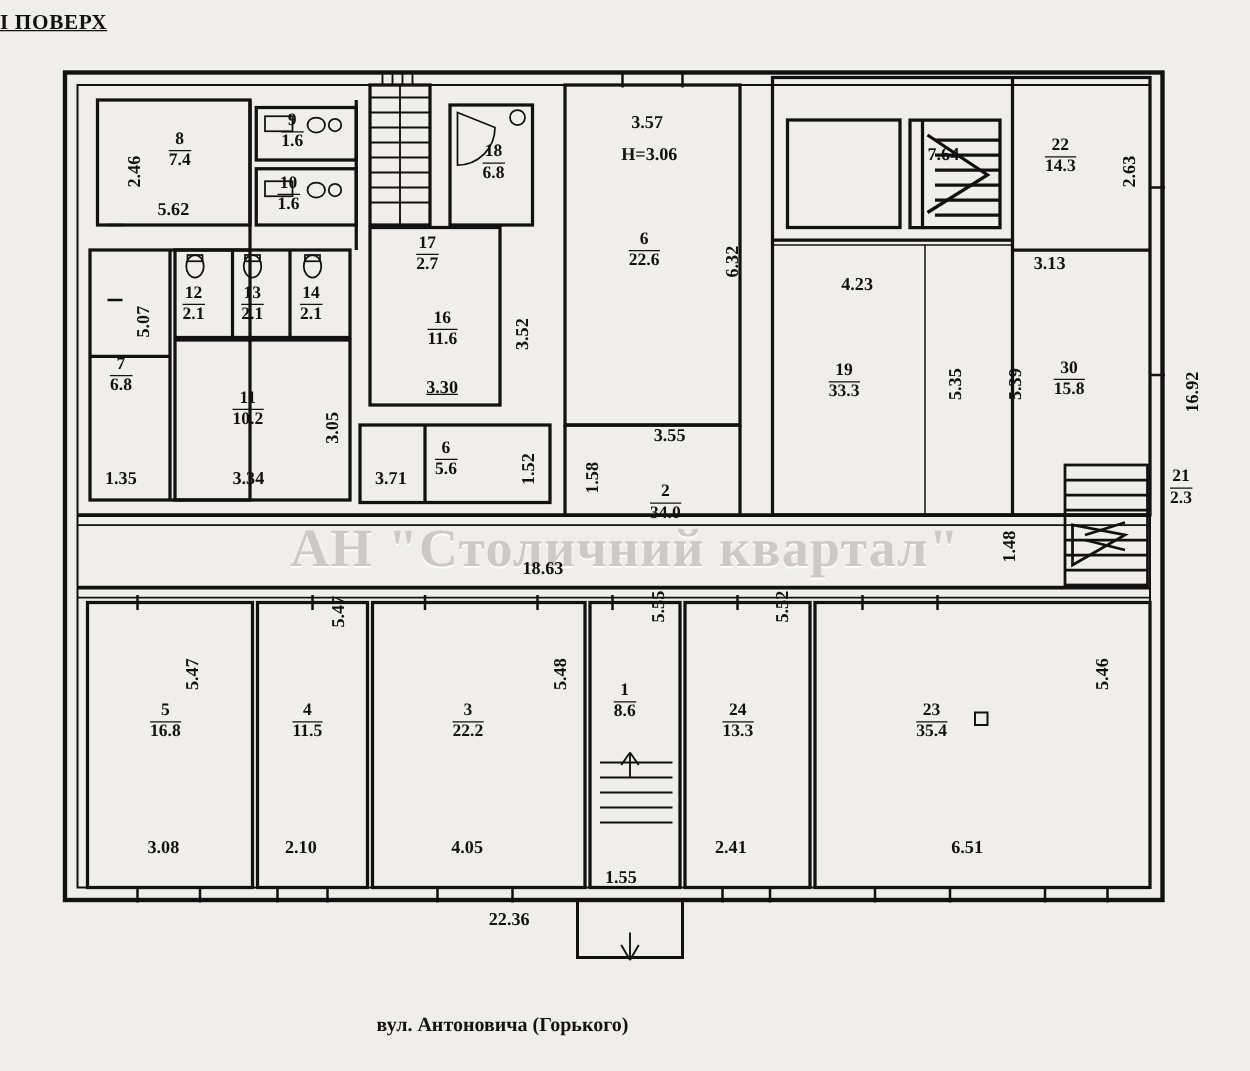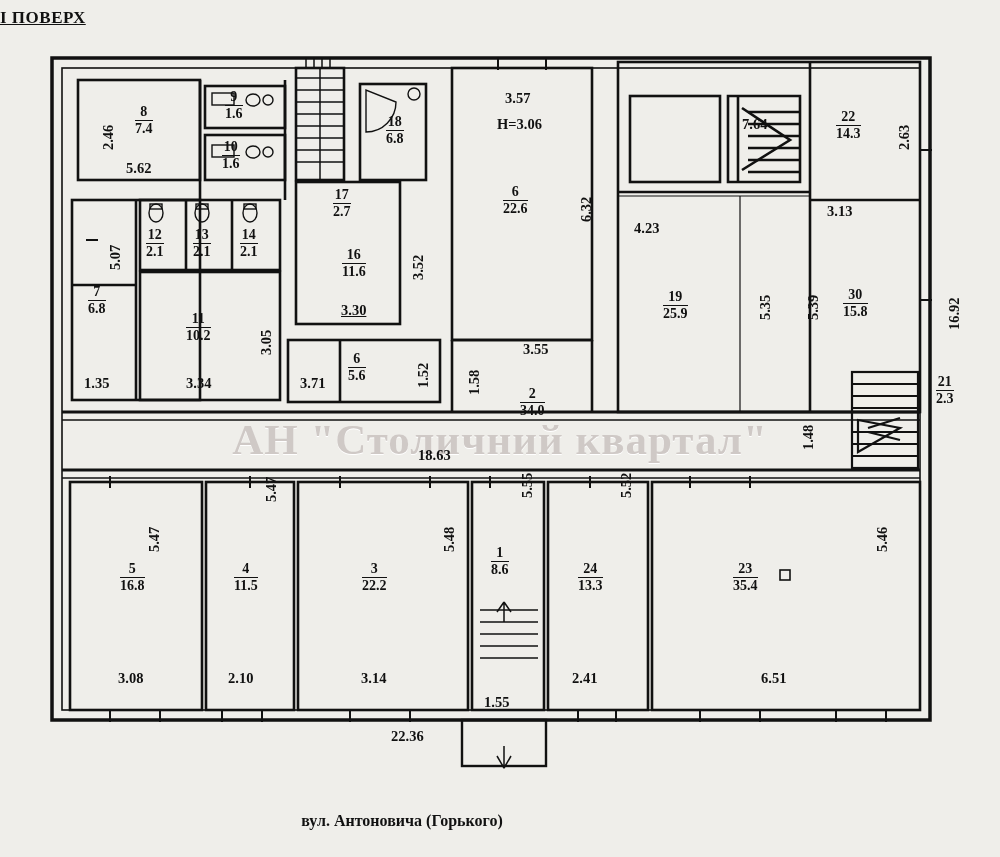--- a/index.html
+++ b/index.html
@@ -279,21 +279,21 @@
   <div class="lbl" style="left:503px;top:185px;">
     <span class="num">6</span>
     <span class="area">22.6</span>
   </div>
   <div class="lbl" style="left:520px;top:387px;">
     <span class="num">2</span>
     <span class="area">34.0</span>
   </div>
   <div class="lbl" style="left:663px;top:290px;">
     <span class="num">19</span>
-    <span class="area">25.9</span>
+    <span class="area">33.3</span>
   </div>
   <div class="lbl" style="left:843px;top:288px;">
     <span class="num">30</span>
     <span class="area">15.8</span>
   </div>
   <div class="lbl" style="left:936px;top:375px;">
     <span class="num">21</span>
     <span class="area">2.3</span>
   </div>
   <div class="lbl" style="left:836px;top:110px;">
@@ -336,34 +336,34 @@
   <div class="dim vert" style="left:466px;top:395px;">1.58</div>
   <div class="dim" style="left:523px;top:341px;">3.55</div>
   <div class="dim" style="left:341px;top:302px;text-decoration:underline;">3.30</div>
   <div class="dim vert" style="left:410px;top:280px;">3.52</div>
   <div class="dim" style="left:505px;top:90px;">3.57</div>
   <div class="dim" style="left:497px;top:116px;">H=3.06</div>
   <div class="dim vert" style="left:578px;top:222px;">6.32</div>
   <div class="dim" style="left:742px;top:76px;margin-top:40px;">7.64</div>
   <div class="dim vert" style="left:896px;top:150px;">2.63</div>
   <div class="dim" style="left:827px;top:203px;">3.13</div>
-  <div class="dim" style="left:634px;top:220px;">4.23</div>
+  <div class="dim" style="left:673px;top:220px;">4.23</div>
   <div class="dim vert" style="left:757px;top:320px;">5.35</div>
   <div class="dim vert" style="left:805px;top:320px;">5.39</div>
   <div class="dim vert" style="left:946px;top:330px;">16.92</div>
   <div class="dim vert" style="left:800px;top:450px;">1.48</div>
   <div class="dim" style="left:418px;top:447px;">18.63</div>
   <div class="dim vert" style="left:519px;top:498px;">5.55</div>
   <div class="dim vert" style="left:618px;top:498px;">5.52</div>
   <div class="dim vert" style="left:146px;top:552px;">5.47</div>
   <div class="dim vert" style="left:263px;top:502px;">5.47</div>
   <div class="dim vert" style="left:441px;top:552px;">5.48</div>
   <div class="dim vert" style="left:874px;top:552px;">5.46</div>
   <div class="dim" style="left:118px;top:670px;">3.08</div>
   <div class="dim" style="left:228px;top:670px;">2.10</div>
-  <div class="dim" style="left:361px;top:670px;">3.14</div>
+  <div class="dim" style="left:361px;top:670px;">4.05</div>
   <div class="dim" style="left:484px;top:670px;margin-top:24px;">1.55</div>
   <div class="dim" style="left:572px;top:670px;">2.41</div>
   <div class="dim" style="left:761px;top:670px;">6.51</div>
   <div class="dim" style="left:391px;top:728px;">22.36</div>
 
   <div class="street">вул. Антоновича (Горького)</div>
 </div>
 
 </body></html>

